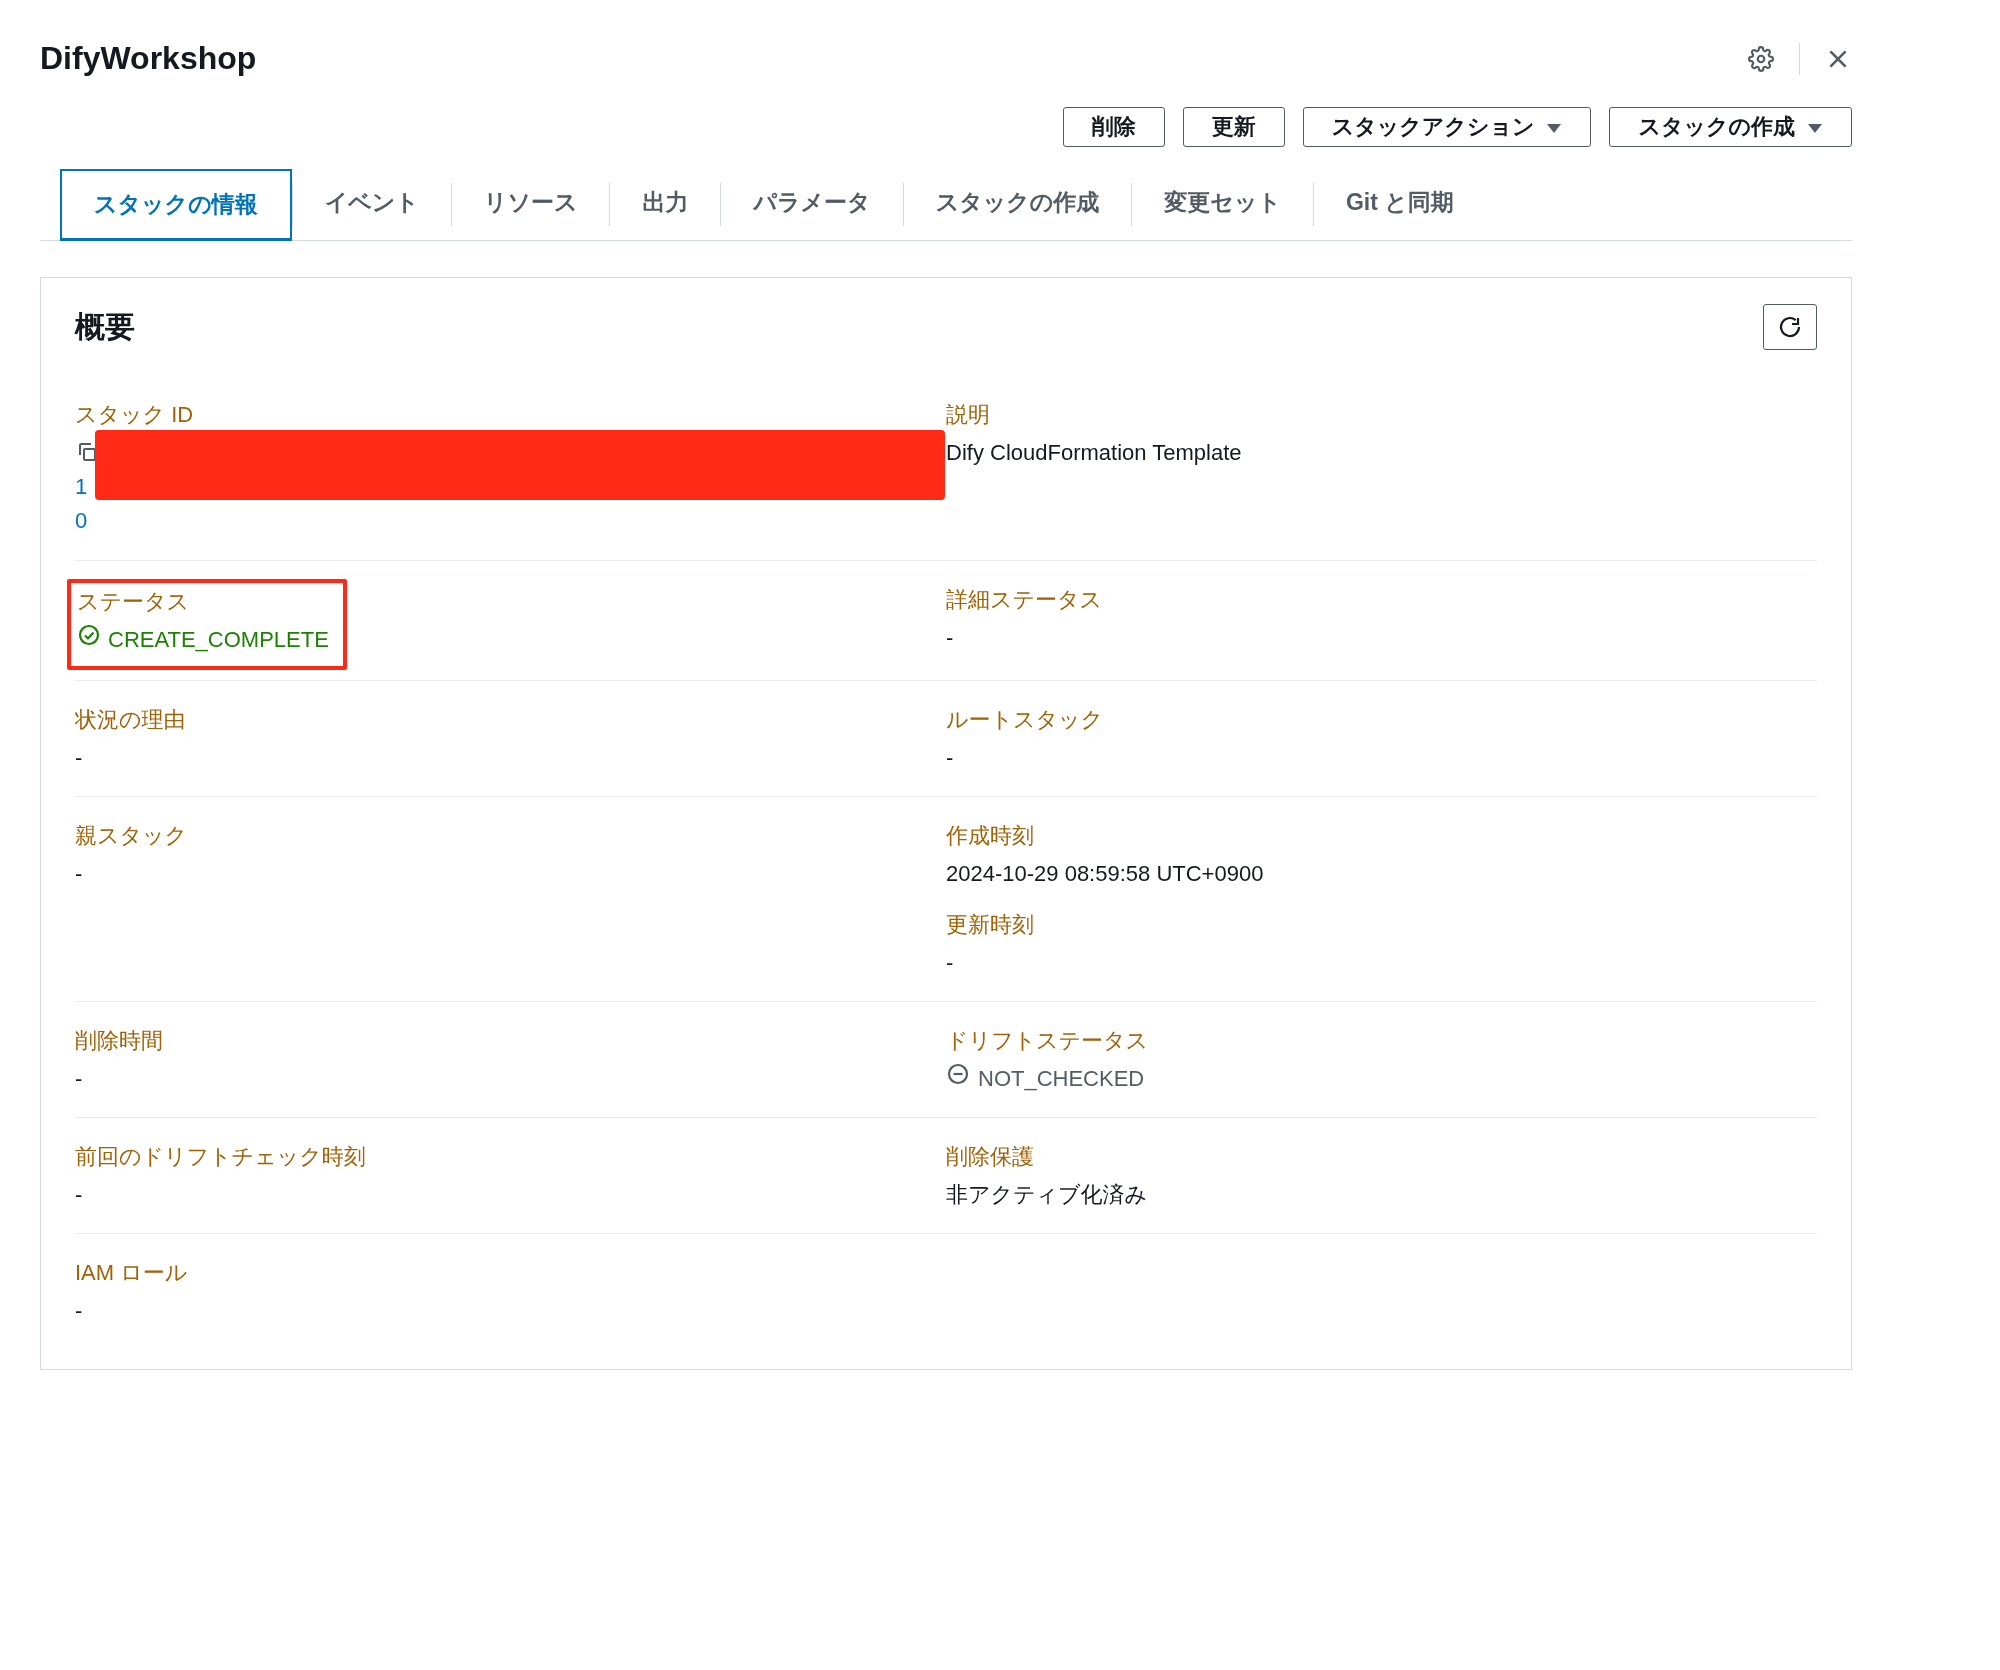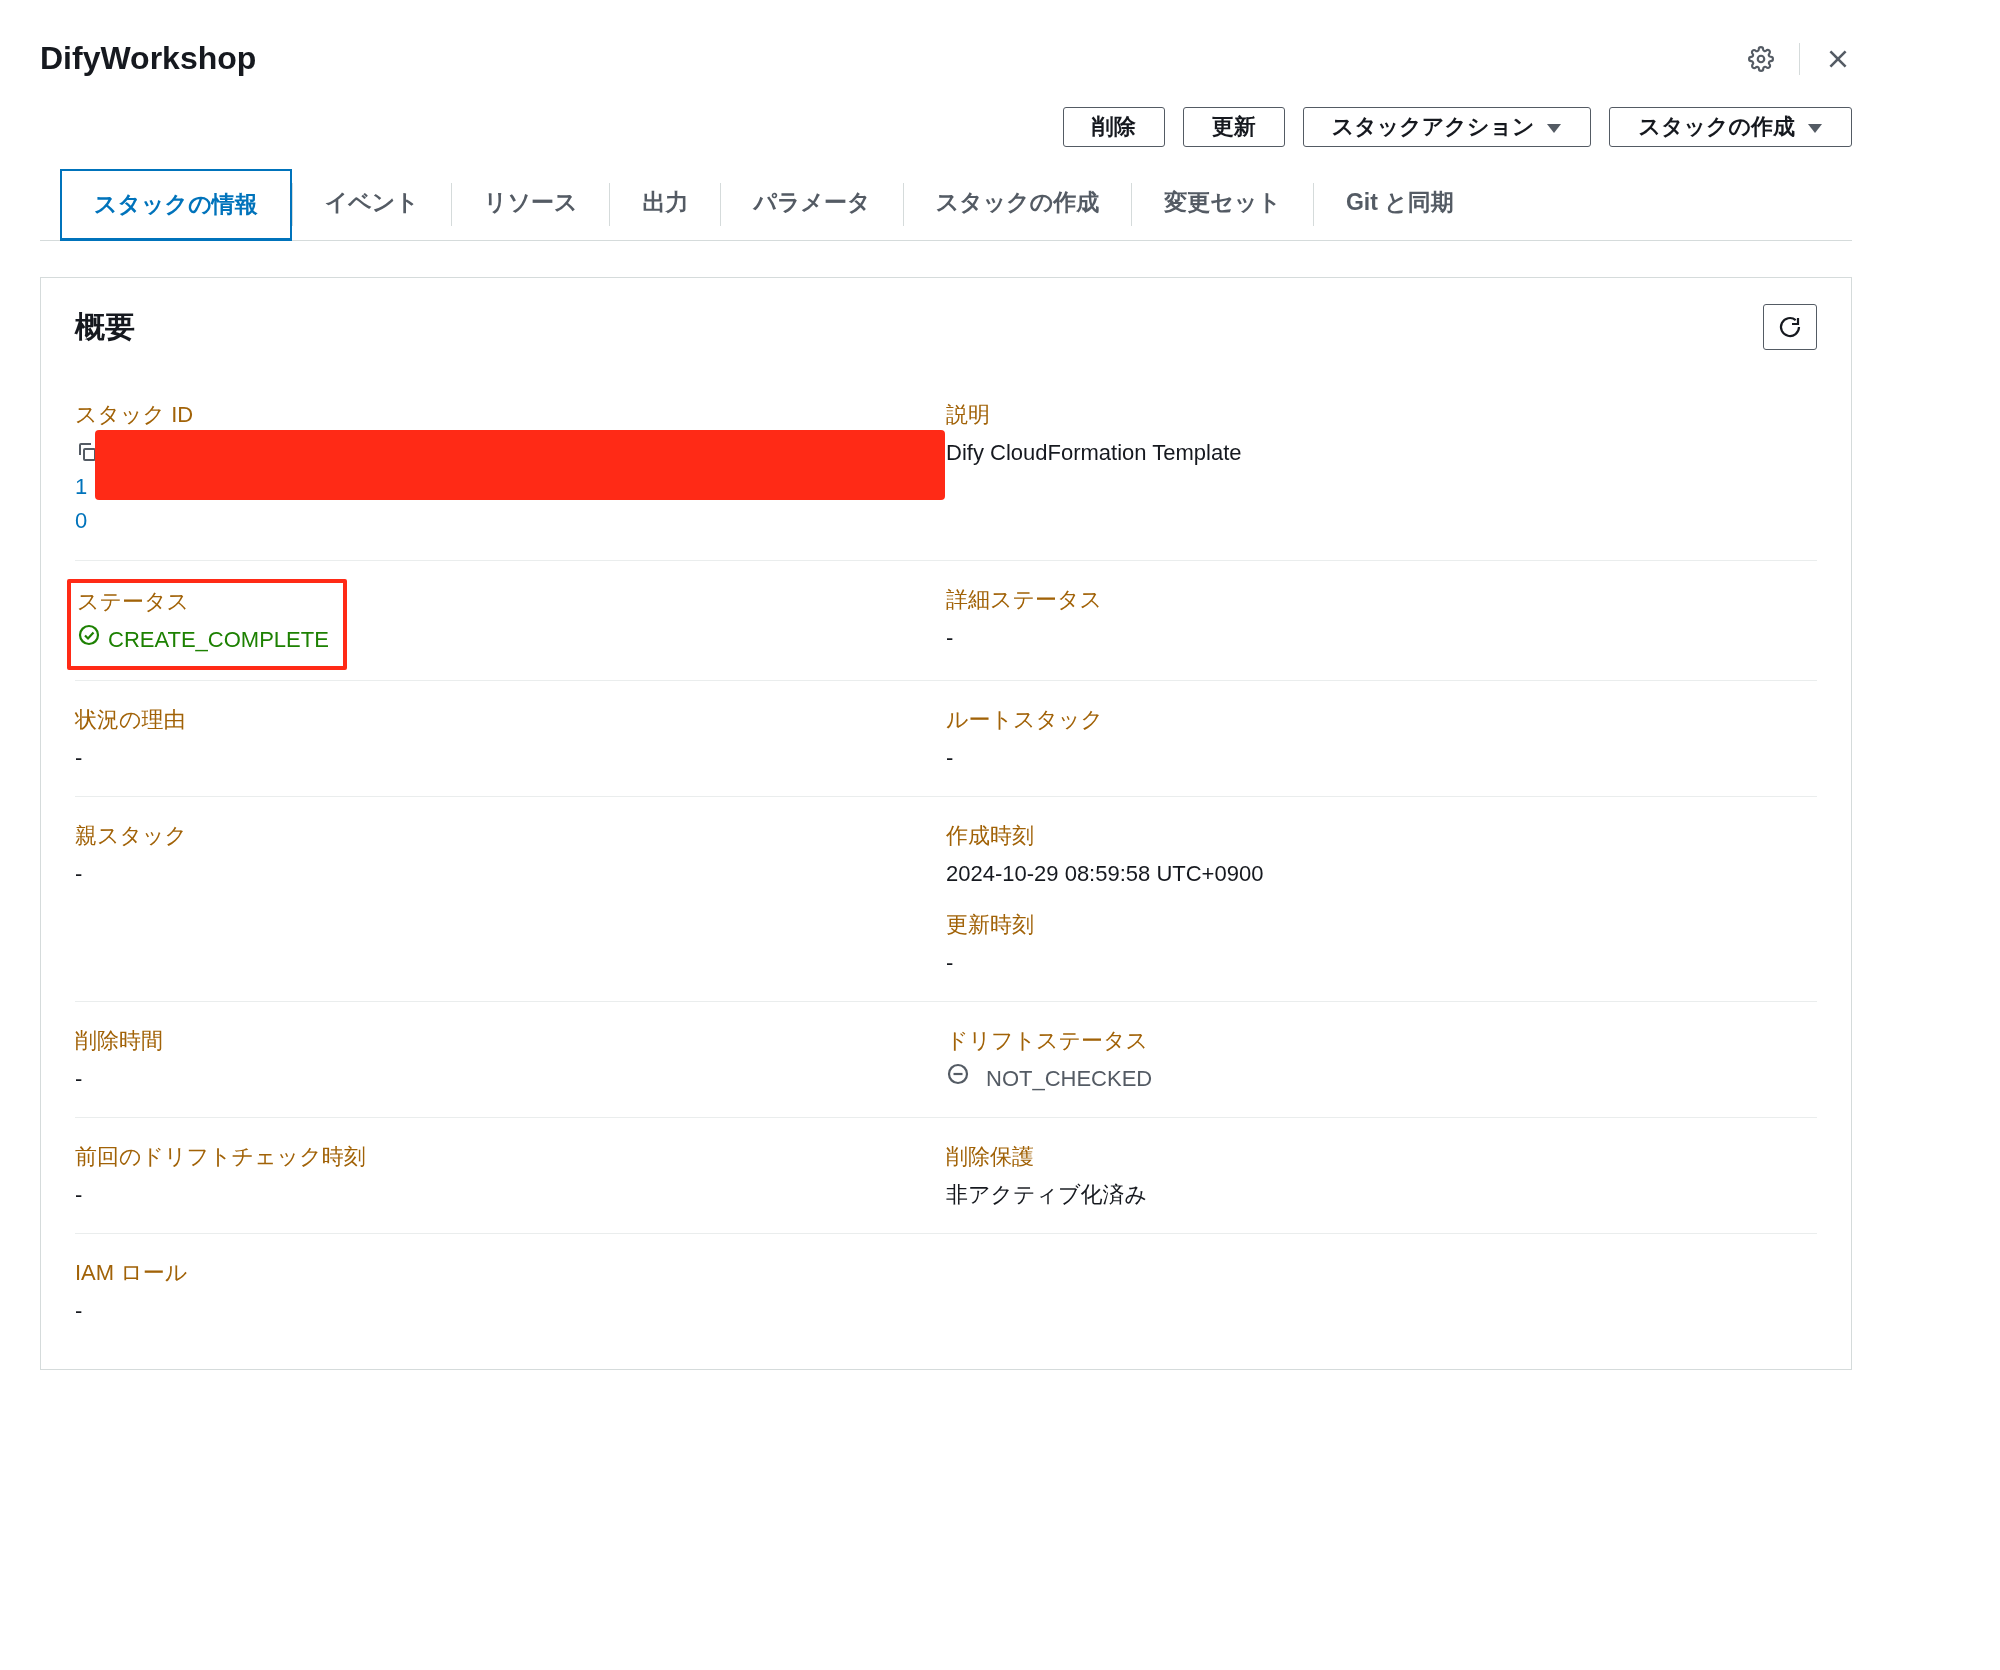--- a/index.html
+++ b/index.html
@@ -143,21 +143,21 @@
     margin-bottom: 6px;
   }
   .ov-value {
     font-size: 22px;
     color: #16191f;
     line-height: 1.5;
     word-break: break-word;
   }
   .ov-value.link { color: #0073bb; }
   .ov-value.status-ok { color: #1d8102; display: inline-flex; align-items: center; gap: 7px; }
-  .ov-value.drift { color: #545b64; display: inline-flex; align-items: center; gap: 16px; }
+  .ov-value.drift { color: #545b64; display: inline-flex; align-items: center; gap: 8px; }
   .copy-icon {
     display: inline-flex;
     vertical-align: text-top;
     margin-right: 6px;
     color: #545b64;
   }
   
   .arn-wrap { position: relative; }
   .redact {
     position: absolute;

